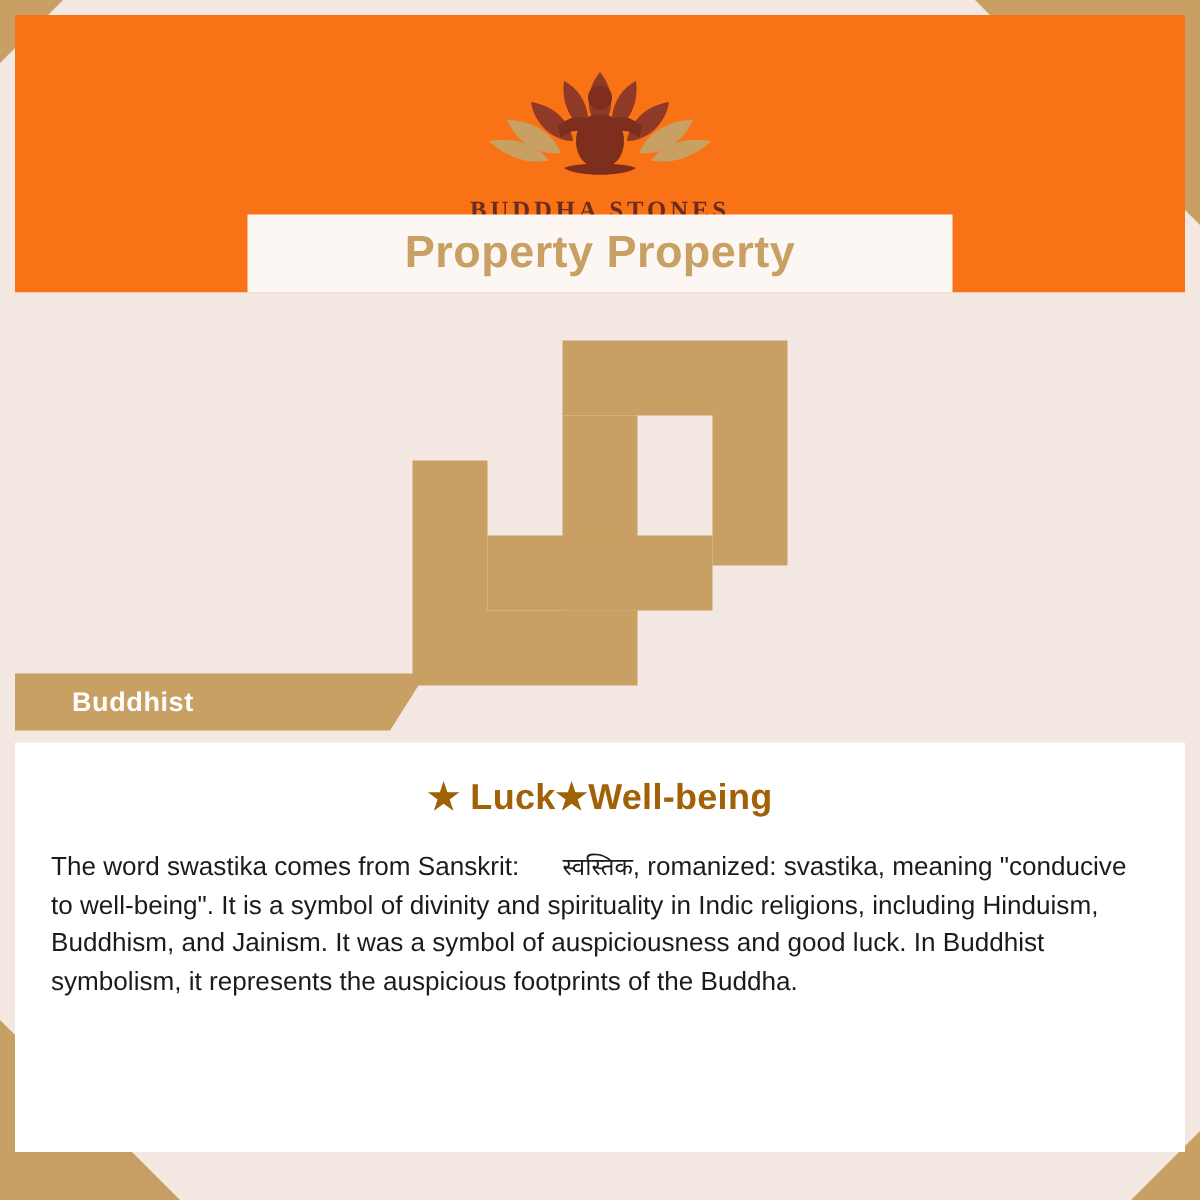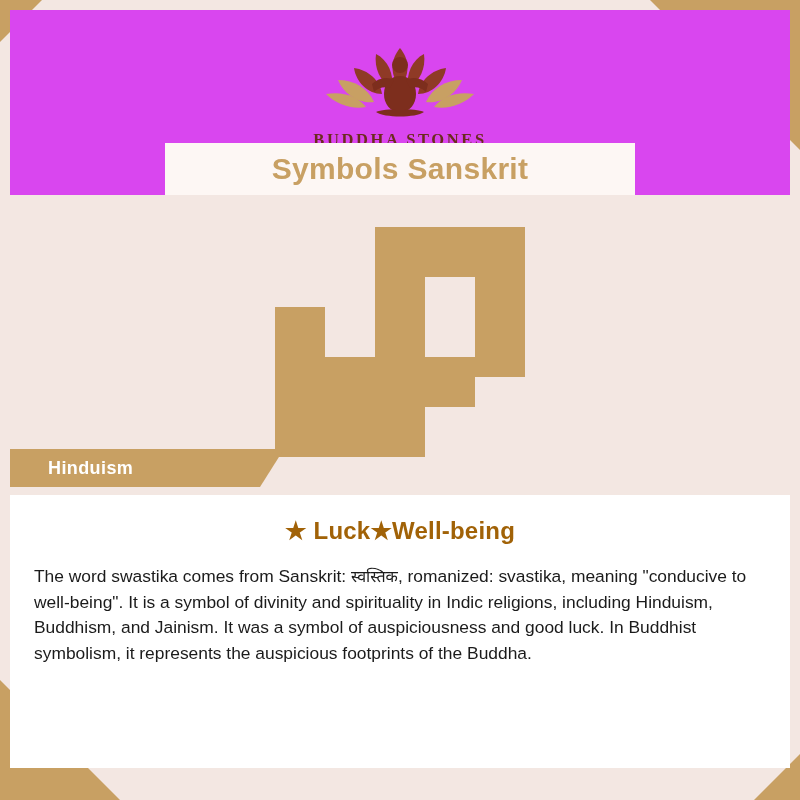--- a/index.html
+++ b/index.html
@@ -49,21 +49,21 @@
     border-bottom: 46px solid #c8a063;
     border-left: 46px solid transparent;
   }
   
   .top-panel {
     position: absolute;
     top: 10px;
     left: 10px;
     right: 10px;
     height: 185px;
-    background: #d946ef;
+    background: #f97316;
   }
   .logo-wrap {
     position: absolute;
     top: 18px;
     left: 0;
     right: 0;
     text-align: center;
   }
   .logo-mark {
     display: block;
@@ -158,20 +158,21 @@
   }
   .body-text {
     margin: 19px 24px 0 24px;
     font-size: 17.4px;
     line-height: 1.47;
     color: #1b1b1b;
   }
   .sanskrit {
     font-family: "DejaVu Sans", sans-serif;
     font-size: 16px;
+    margin-left: 24px;
   }
 </style>
 </head>
 <body>
 
 <div id="page">
 
   <div class="corner-tl"></div>
   <div class="corner-tr"></div>
   <div class="corner-bl"></div>
@@ -201,21 +202,21 @@
           <path d="M62 56 C68 50 78 48 84 52 L80 60 C74 58 68 60 64 64 Z"></path>
           <path d="M118 56 C112 50 102 48 96 52 L100 60 C106 58 112 60 116 64 Z"></path>
           <path d="M66 84 C74 80 106 80 114 84 C106 90 74 90 66 84 Z"></path>
         </g>
       </svg>
       <div class="brand-name">BUDDHA STONES</div>
     </div>
   </div>
 
   <div class="title-bar">
-    <div class="title-text">Symbols Sanskrit</div>
+    <div class="title-text">Property Property</div>
   </div>
 
   <div class="symbol-area">
     <div class="symbol-holder">
       <svg width="260" height="250" viewBox="0 0 260 250">
         <path fill="#c8a063" d="
           M 0 90
           L 0 240
           L 150 240
           L 150 190
@@ -230,21 +231,21 @@
           L 205 60
           L 205 160
           Z"></path>
         <rect x="105" y="60" width="50" height="130" fill="#c8a063"></rect>
         <rect x="55" y="140" width="150" height="50" fill="#c8a063"></rect>
       </svg>
     </div>
   </div>
 
   <div class="label-ribbon">
-    <span class="label-text">Hinduism</span>
+    <span class="label-text">Buddhist</span>
   </div>
 
   <div class="bottom-card">
     <div class="keywords">★ Luck★Well-being</div>
     <div class="body-text">
       <span>The word swastika comes from Sanskrit: </span><span class="sanskrit">स्वस्तिक</span><span>, romanized: svastika, meaning "conducive to well-being". It is a symbol of divinity and spirituality in Indic religions, including Hinduism, Buddhism, and Jainism. It was a symbol of auspiciousness and good luck. In Buddhist symbolism, it represents the auspicious footprints of the Buddha.</span>
     </div>
   </div>
 
 </div>

